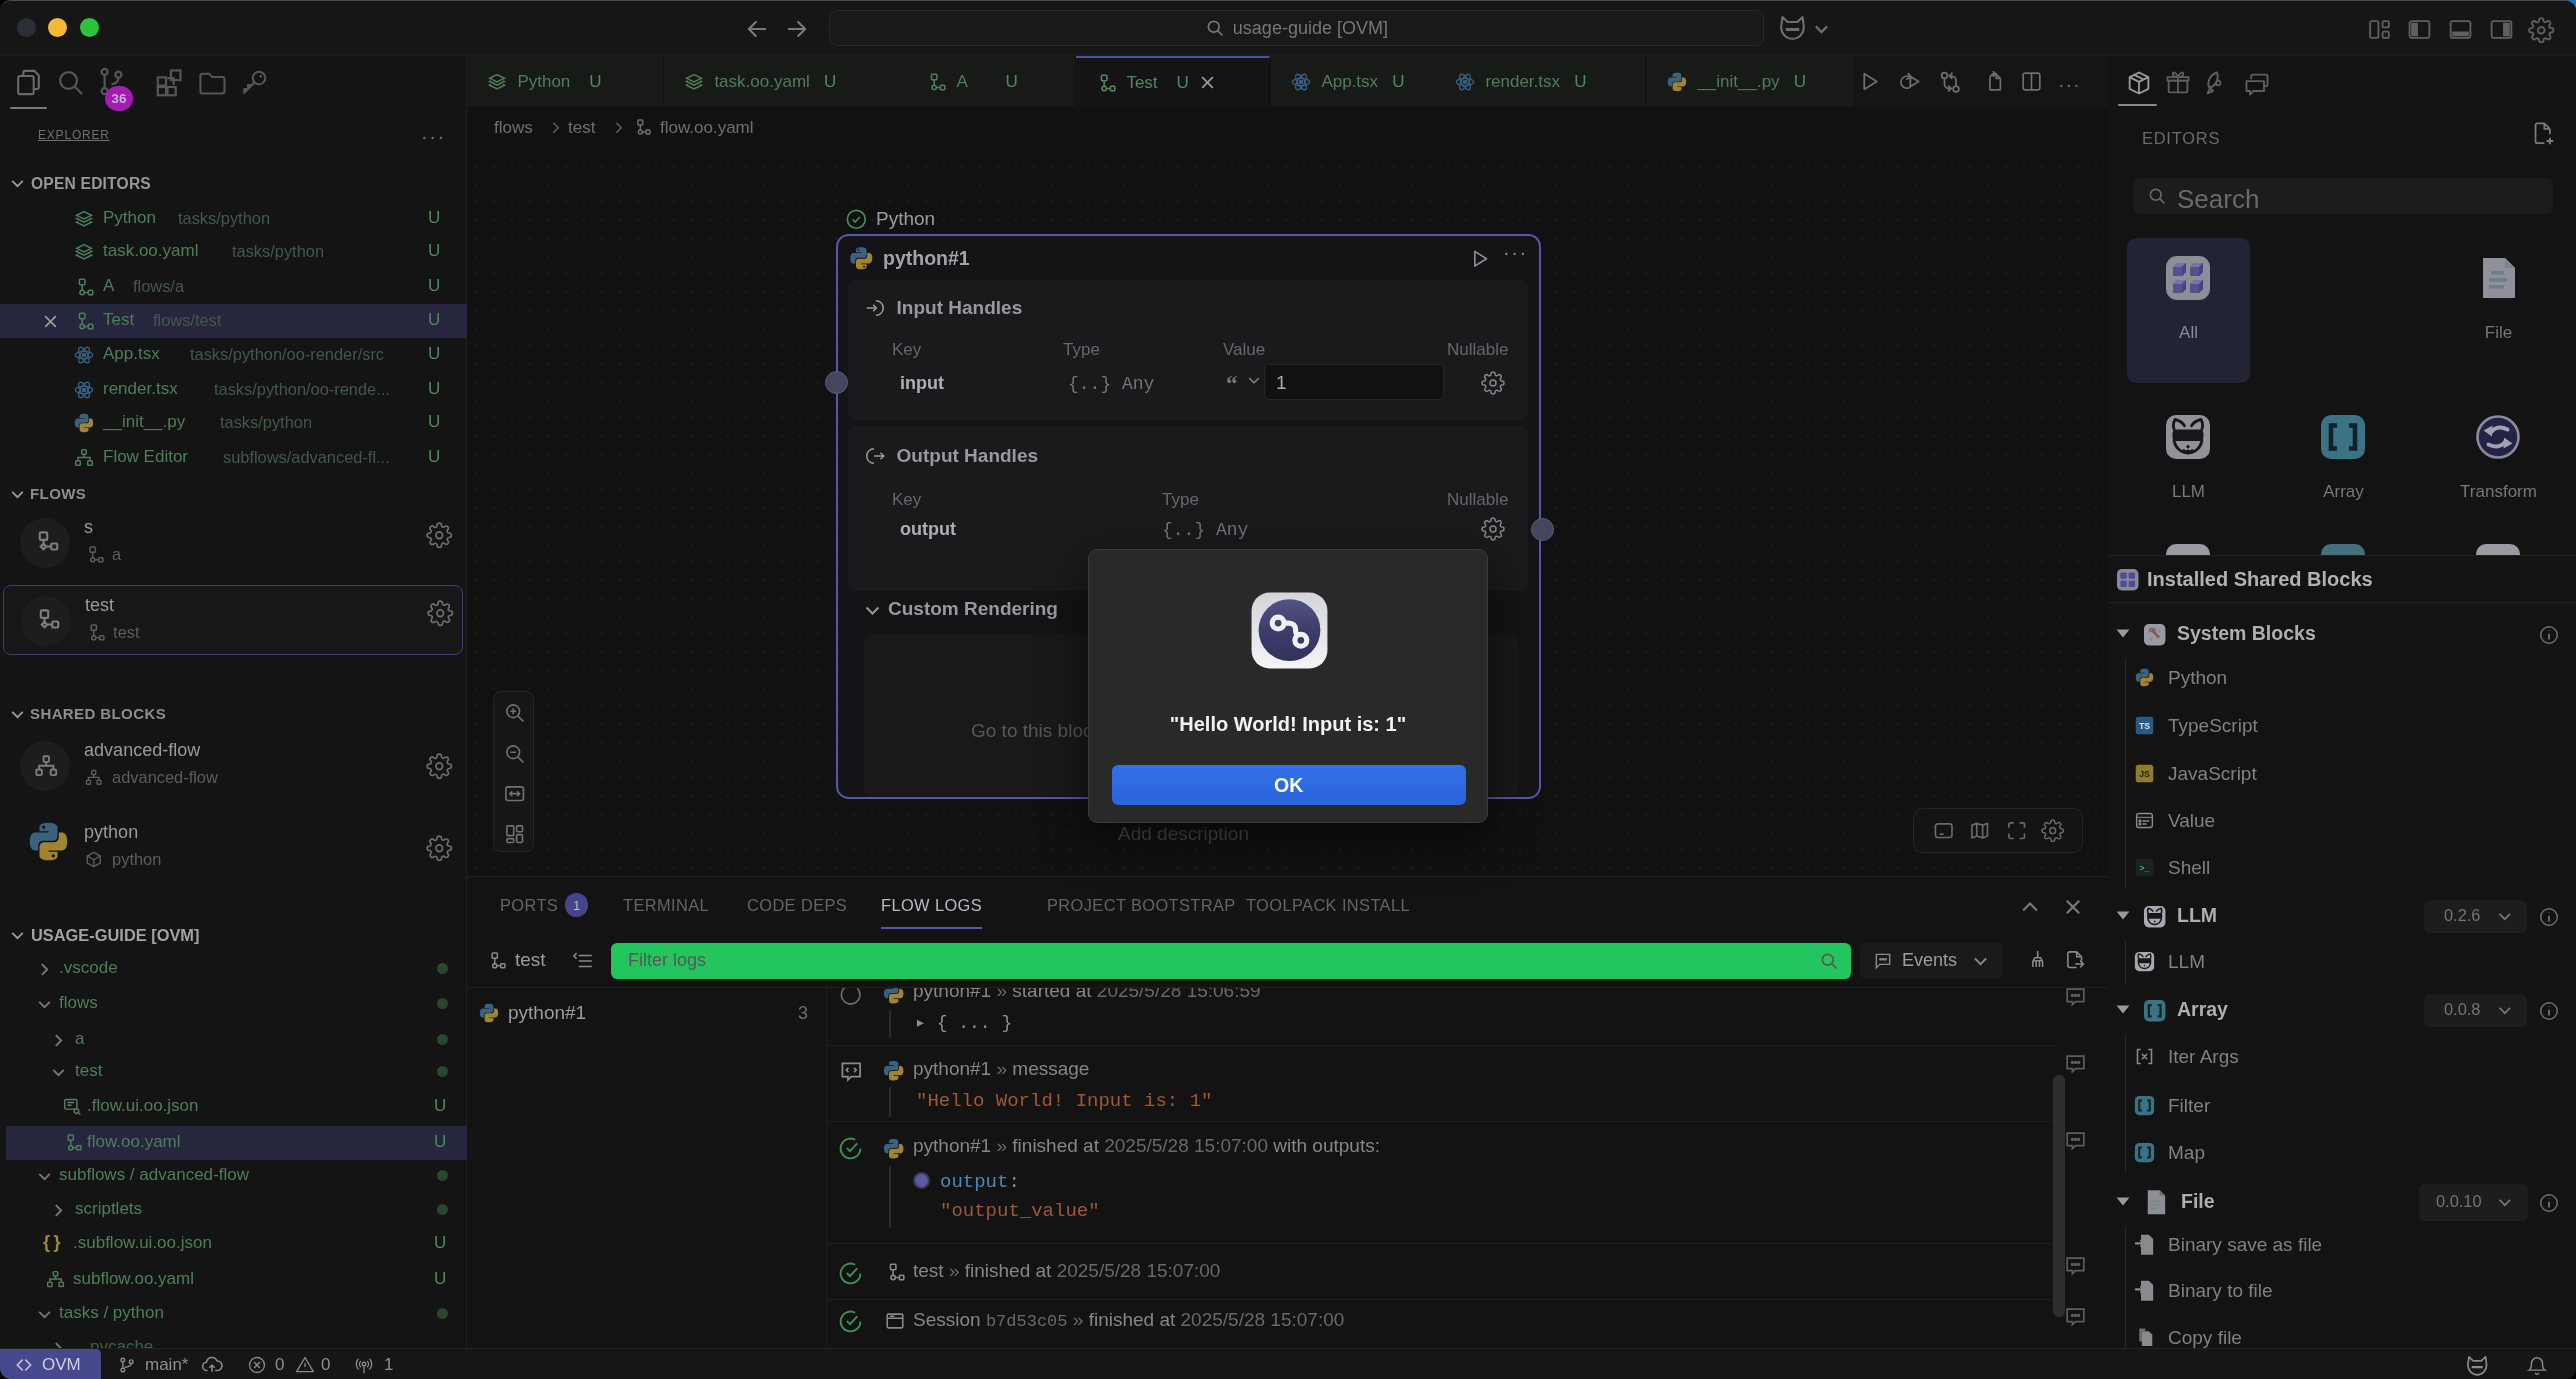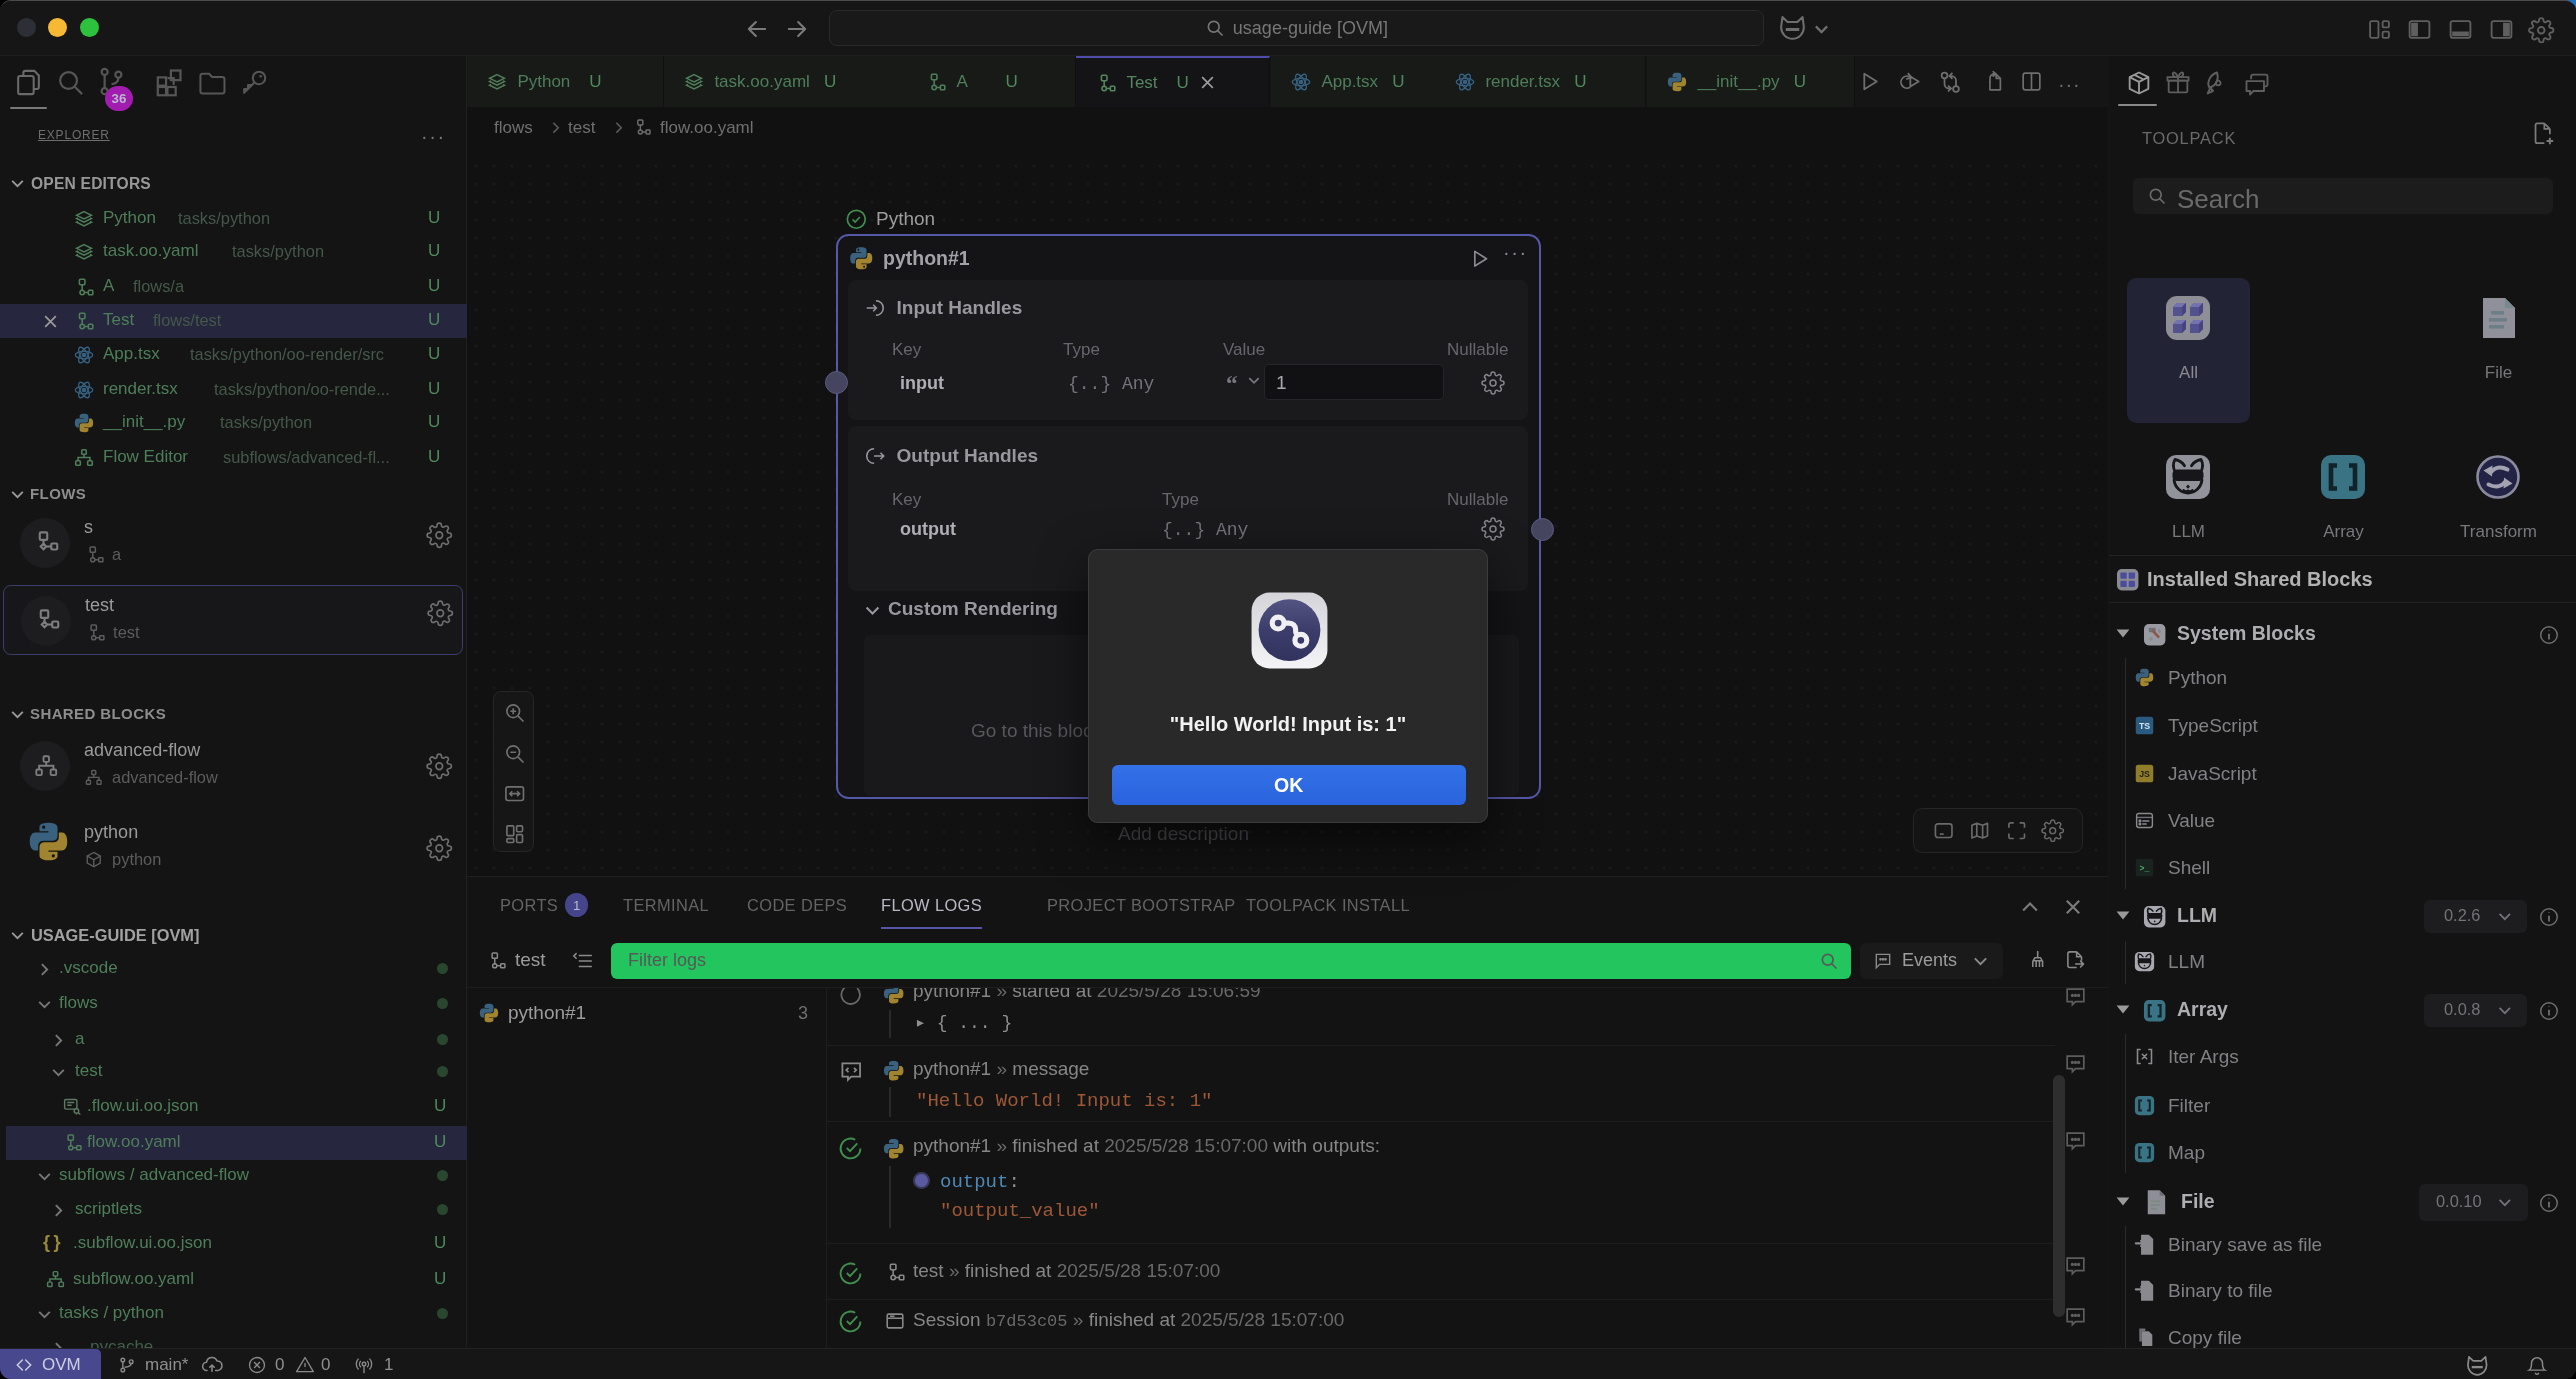--- a/index.html
+++ b/index.html
@@ -59,21 +59,21 @@
   .btab { position:absolute; top:0; height:56px; display:flex; align-items:center; font-size:16.4px; color:#646464; letter-spacing:0.4px; }
   #filterrow { position:absolute; left:0; top:57px; width:1641px; height:53px; }
   #loggrid { position:absolute; left:0; top:110px; width:1641px; height:361px; border-top:0.8px solid #1e1e1e; overflow:hidden; }
   .logrow { position:absolute; left:359px; width:1229px; border-bottom:0.8px solid #1e1e1e; }
   .lg { color:#868686; font-size:19px; }
   .lgd { color:#696969; font-size:19px; }
   .mono { font-family:"Liberation Mono", monospace; }
 
   
   #rpanel { position:absolute; left:2109px; top:55px; width:467px; height:1292px; background:#131313; }
-  .tile { position:absolute; width:123px; height:145px; border-radius:9.4px;margin-top:40px; }
+  .tile { position:absolute; width:123px; height:145px; border-radius:9.4px; }
   .tile .ic { position:absolute; left:37px; top:15.6px; width:48px; height:48px; border-radius:11px; }
   .tile .lb { position:absolute; left:0; top:81px; width:123px; text-align:center; font-size:17px; color:#77777c; line-height:28px;}
   .lrow { position:absolute; left:0; width:467px; height:47px; }
   .lrow .nm { position:absolute; left:59px; top:50%; transform:translateY(-50%); font-size:19px; color:#808085; }
   .vchip { position:absolute; width:103px; height:33px; background:#1d1d1f; border-radius:6.2px; color:#737378; font-size:16.4px; }
 
   
   #statusbar { position:absolute; left:0; top:1347px; width:2576px; height:33px; background:#161616; border-top:0.8px solid #222; }
 
   
@@ -868,21 +868,21 @@
       </svg>
     <svg class="abs" style="left:94px;top:13.3px" width="28" height="28" viewBox="0 0 24 24" fill="none" stroke="#5e5e5e" stroke-width="1.6" stroke-linejoin="round">
         <path d="M5 15c-1.5-4 1-10 7-12 2 6-1 11-5 12.5z"></path>
         <path d="M5 15l4 4M13 10a2 2 0 1 0 .1 0zM6 16.5L4 21l4.5-2z"></path>
       </svg>
     <svg class="abs" style="left:134px;top:14px" width="28" height="28" viewBox="0 0 24 24" fill="none" stroke="#5e5e5e" stroke-width="1.6">
         <path d="M7 8V5.5A1.5 1.5 0 0 1 8.5 4h11A1.5 1.5 0 0 1 21 5.5v7a1.5 1.5 0 0 1-1.5 1.5H18"></path>
         <path d="M3 9.5h15v8.5h-9l-3 3v-3H3z" stroke-linejoin="round"></path>
       </svg>
 
-    <div class="abs" style="left:33px;top:73px;color:#6a6a6a;font-size:16.4px;letter-spacing:0.8px">TOOLPACK</div>
+    <div class="abs" style="left:33px;top:73px;color:#6a6a6a;font-size:16.4px;letter-spacing:0.8px">EDITORS</div>
     <svg class="abs" style="left:421px;top:64px" width="26.5" height="26.5" viewBox="0 0 24 24" fill="none" stroke="#7a7a7a" stroke-width="1.6">
         <path d="M13 3H6.5A1.5 1.5 0 0 0 5 4.5v15A1.5 1.5 0 0 0 6.5 21H13M13 3l5 5M13 3v5h5M18 8v5"></path>
         <path d="M18 16v6M15 19h6" stroke-width="1.8"></path>
       </svg>
     <div class="abs" style="left:24px;top:122px;width:420px;height:36px;background:#1c1c1c;border-radius:6.2px">
       <svg class="abs" style="left:14px;top:7.8px" width="20" height="20" viewBox="0 0 24 24" fill="none" stroke="#6a6a6a" stroke-width="2">
           <circle cx="10.5" cy="10.5" r="6.5"></circle>
           <path d="M15.5 15.5L21 21"></path>
         </svg>
       <span style="position:absolute;left:44px;top:6.2px;color:#6a6a6a;font-size:26px">Search</span>

